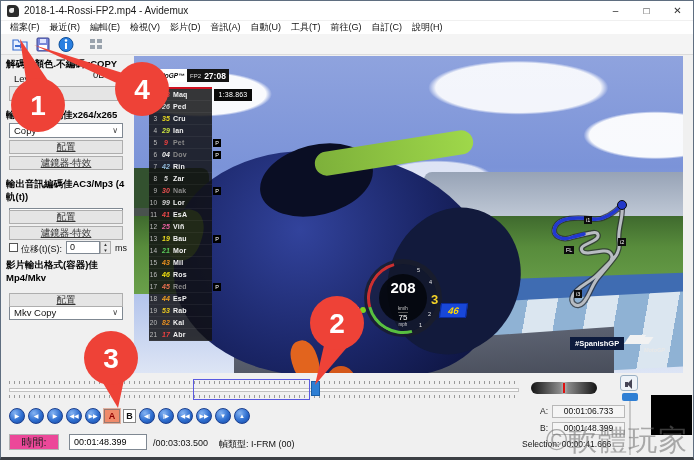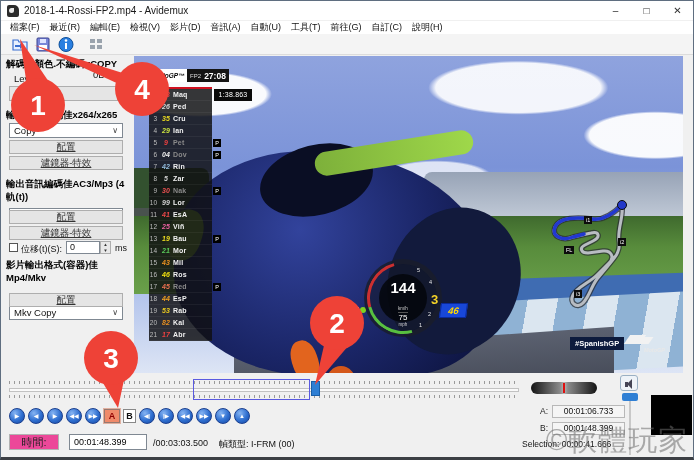--- a/index.html
+++ b/index.html
@@ -363,21 +363,21 @@
           <div class="lb-row">
             <span class="lb-pos">21</span>
             <span class="lb-num" style="color: rgb(232, 64, 64);">17</span>
             <span class="lb-rider">Abr</span>
           </div>
         </div>
     </div>
 
     <div class="dash">
       <div class="dash-core">
-        <div class="dash-speed">144</div>
+        <div class="dash-speed">208</div>
         <div class="dash-u1">km/h</div>
         <div class="dash-speed2">75</div>
         <div class="dash-u2">mph</div>
       </div>
       <div>
           <span class="scale-num" style="left: 48px; top: 3px;">5</span>
           <span class="scale-num" style="left: 60px; top: 15px;">4</span>
           <span class="scale-num gear-current" style="left: 62px; top: 28px;">3</span>
           <span class="scale-num" style="left: 59px; top: 47px;">2</span>
           <span class="scale-num" style="left: 50px; top: 58px;">1</span>

